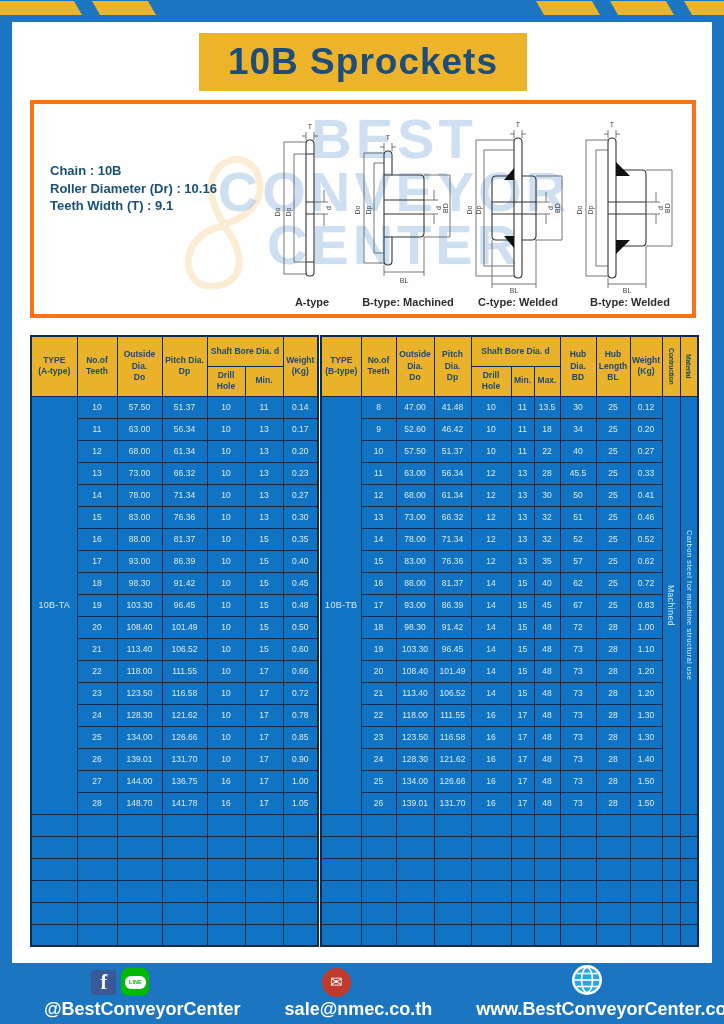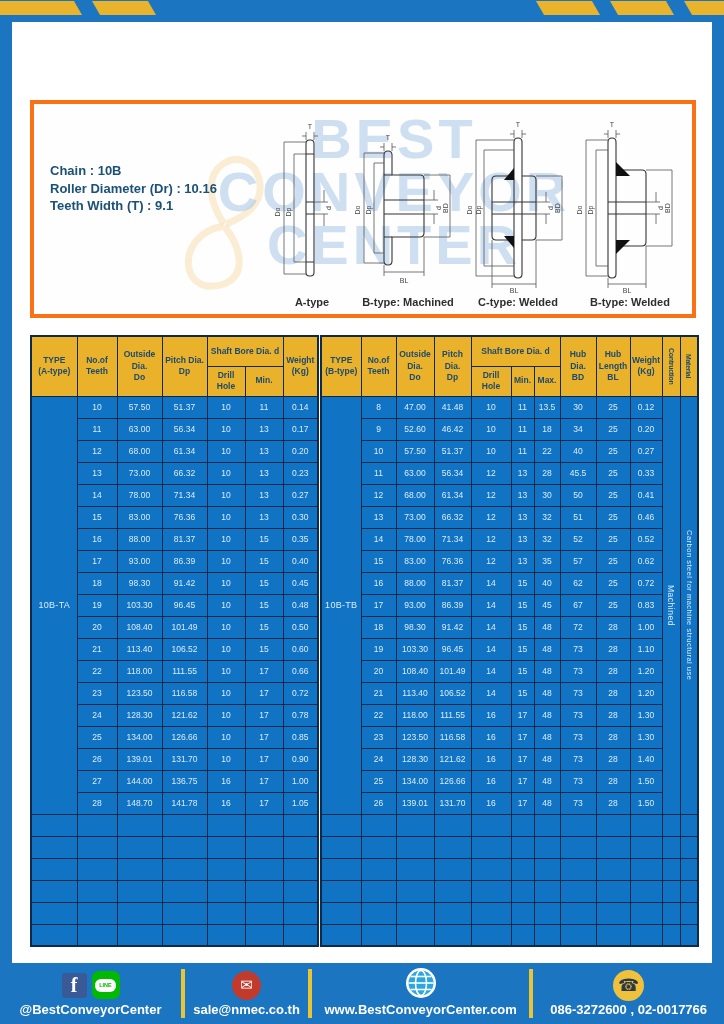--- a/index.html
+++ b/index.html
@@ -50,21 +50,21 @@
   td.type-cell { font-size:9px; letter-spacing:0.3px; }
   td.vert { writing-mode:vertical-rl; font-size:8.5px; letter-spacing:0.5px; }
   td.vert.mat { font-size:7.5px; line-height:1; }
   th.vert { writing-mode:vertical-rl; font-size:7px; letter-spacing:-0.3px; padding:0; }
 
   
   .footer { position:absolute; left:0; bottom:0; width:100%; height:61px; background:#1b75c0;
             display:flex; align-items:stretch; color:#fff; }
   .fsec { display:flex; flex-direction:column; align-items:center; justify-content:center; gap:2px; }
   .fsec .icons { display:flex; align-items:center; gap:5px; height:30px; }
-  .fsec .flabel { font-size:13px; font-weight:bold; white-space:nowrap; }
+  .fsec .flabel { font-size:18px; font-weight:bold; white-space:nowrap;margin-left:44px; }
   .fdiv { width:4px; background:#e9c435; margin:6px 0; }
   .fb-icon { width:25px; height:25px; background:#3a5a97; border-radius:3px; display:flex; align-items:center;
              justify-content:center; color:#fff; font-weight:bold; font-size:20px; font-family:"Liberation Serif",serif; }
   .line-icon { width:28px; height:28px; background:#00b900; border-radius:7px; display:flex; align-items:center;
                justify-content:center; }
   .line-icon span { background:#fff; border-radius:6px; width:21px; height:13px; display:flex; align-items:center;
                     justify-content:center; font-size:5.5px; font-weight:bold; color:#00b900; }
   .mail-icon { width:29px; height:29px; background:#c13a2c; border-radius:50%; display:flex; align-items:center;
                justify-content:center; color:#fff; font-size:15px; }
   .phone-icon { width:31px; height:31px; background:#f0c23c; border-radius:50%; display:flex; align-items:center;
@@ -79,20 +79,23 @@
     <div class="stripe" style="left:-30px"></div>
     <div class="stripe" style="left:22px"></div>
     <div class="stripe" style="left:96px"></div>
     <div class="stripe" style="left:540px"></div>
     <div class="stripe" style="left:614px"></div>
     <div class="stripe" style="left:688px"></div>
   </div>
 
   <div class="sheet">
 
+    <div class="title-banner">
+      <span>10B Sprockets</span>
+    </div>
 
     <div class="spec-box">
 
       <div class="butterfly">
         <svg width="150" height="170" viewBox="0 0 150 170">
           <path d="M70 90 C30 30, 95 5, 105 45 C112 72, 85 85, 72 90" fill="none" stroke="#f0c473" stroke-width="7" opacity="0.6"></path>
           <path d="M70 92 C20 100, 25 165, 70 150 C95 140, 85 110, 70 92" fill="none" stroke="#f0c473" stroke-width="7" opacity="0.6"></path>
         </svg>
       </div>
       <div class="watermark">

